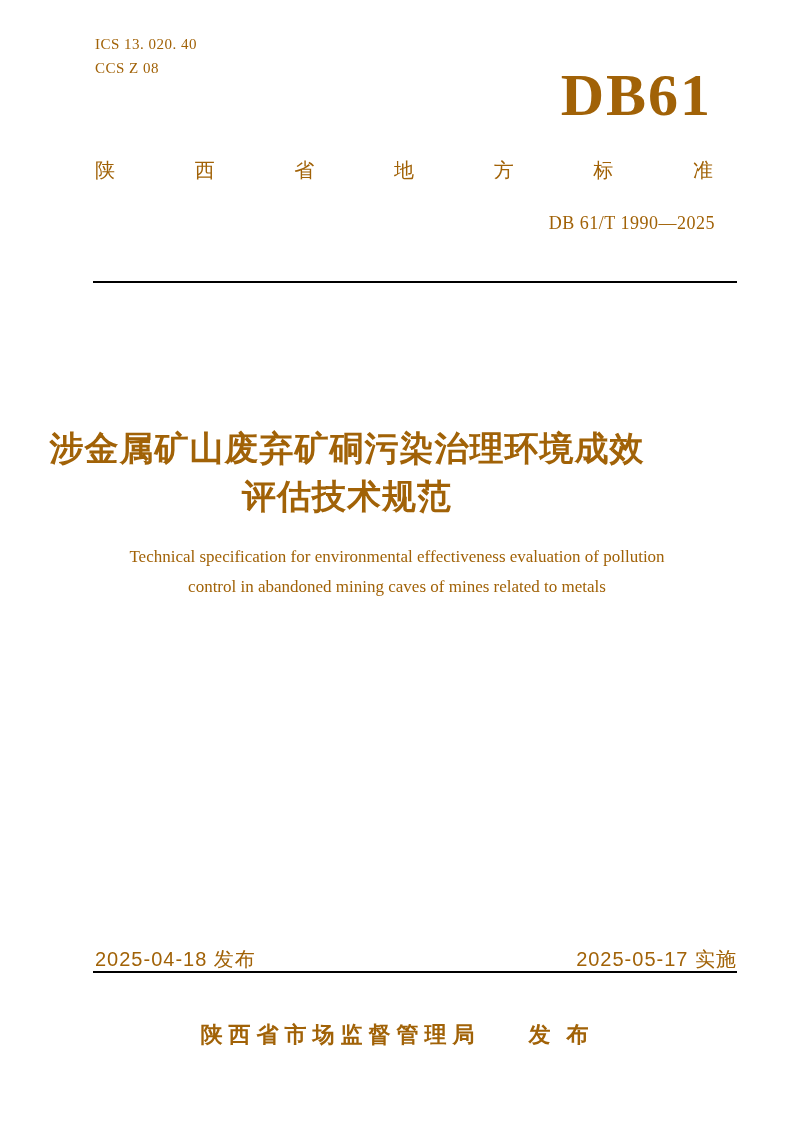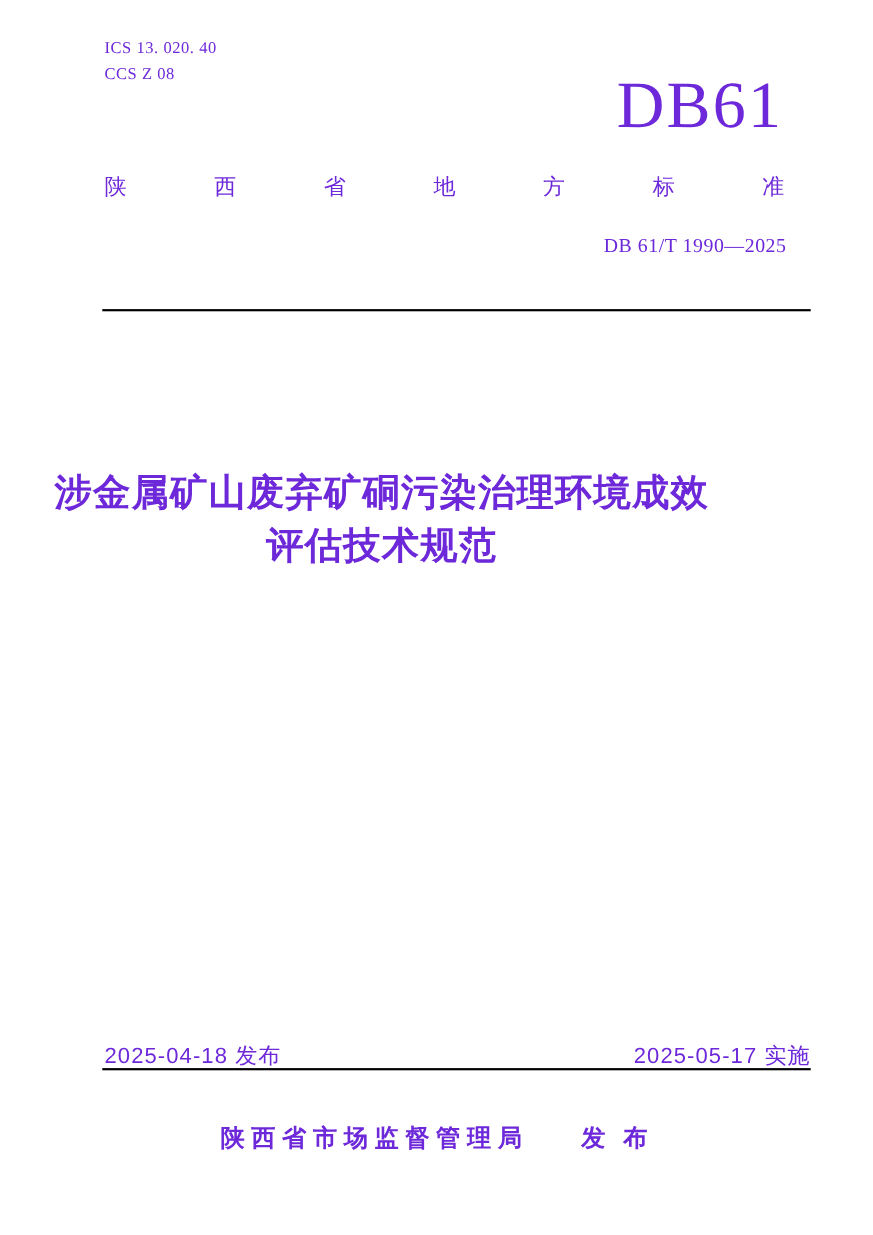--- a/index.html
+++ b/index.html
@@ -3,21 +3,21 @@
 <meta charset="utf-8">
 <style>
   * { margin: 0; padding: 0; box-sizing: border-box; }
   html, body { background: #e8e8e8; }
   .page {
     position: relative;
     width: 794px;
     height: 1123px;
     margin: 0 auto;
     background: #ffffff;
-    color: #6d28d9;
+    color: #a16207;
     overflow: hidden;
     font-family: "Liberation Sans", sans-serif;
   }
   .ics-code {
     position: absolute;
     left: 95px; top: 36px;
     font-family: "Liberation Serif", serif;
     font-size: 15px;
     letter-spacing: 0.5px;
   }
@@ -25,21 +25,21 @@
     position: absolute;
     left: 95px; top: 60px;
     font-family: "Liberation Serif", serif;
     font-size: 15px;
     letter-spacing: 0.5px;
   }
   .db-logo {
     position: absolute;
     right: 82px; top: 64px;
     font-family: "Liberation Serif", serif;
-    font-weight: normal;
+    font-weight: bold;
     font-size: 60px;
     line-height: 62px;
     letter-spacing: 2px;
     text-align: center;
   }
   .standard-type {
     position: absolute;
     left: 95px; top: 150px;
     width: 618px;
     font-size: 20px;
@@ -120,20 +120,24 @@
 
   <div class="standard-number">DB 61/T 1990—2025</div>
 
   <div class="rule rule-top"></div>
 
   <div class="title-zh">
     <div>涉金属矿山废弃矿硐污染治理环境成效</div>
     <div>评估技术规范</div>
   </div>
 
+  <div class="title-en">
+    <div>Technical specification for environmental effectiveness evaluation of pollution</div>
+    <div>control in abandoned mining caves of mines related to metals</div>
+  </div>
 
   <div class="dates-row">
     <span>2025-04-18 发布</span>
     <span>2025-05-17 实施</span>
   </div>
 
   <div class="rule rule-bottom"></div>
 
   <div class="publisher-row">
     <span class="publisher-name">陕西省市场监督管理局</span>

